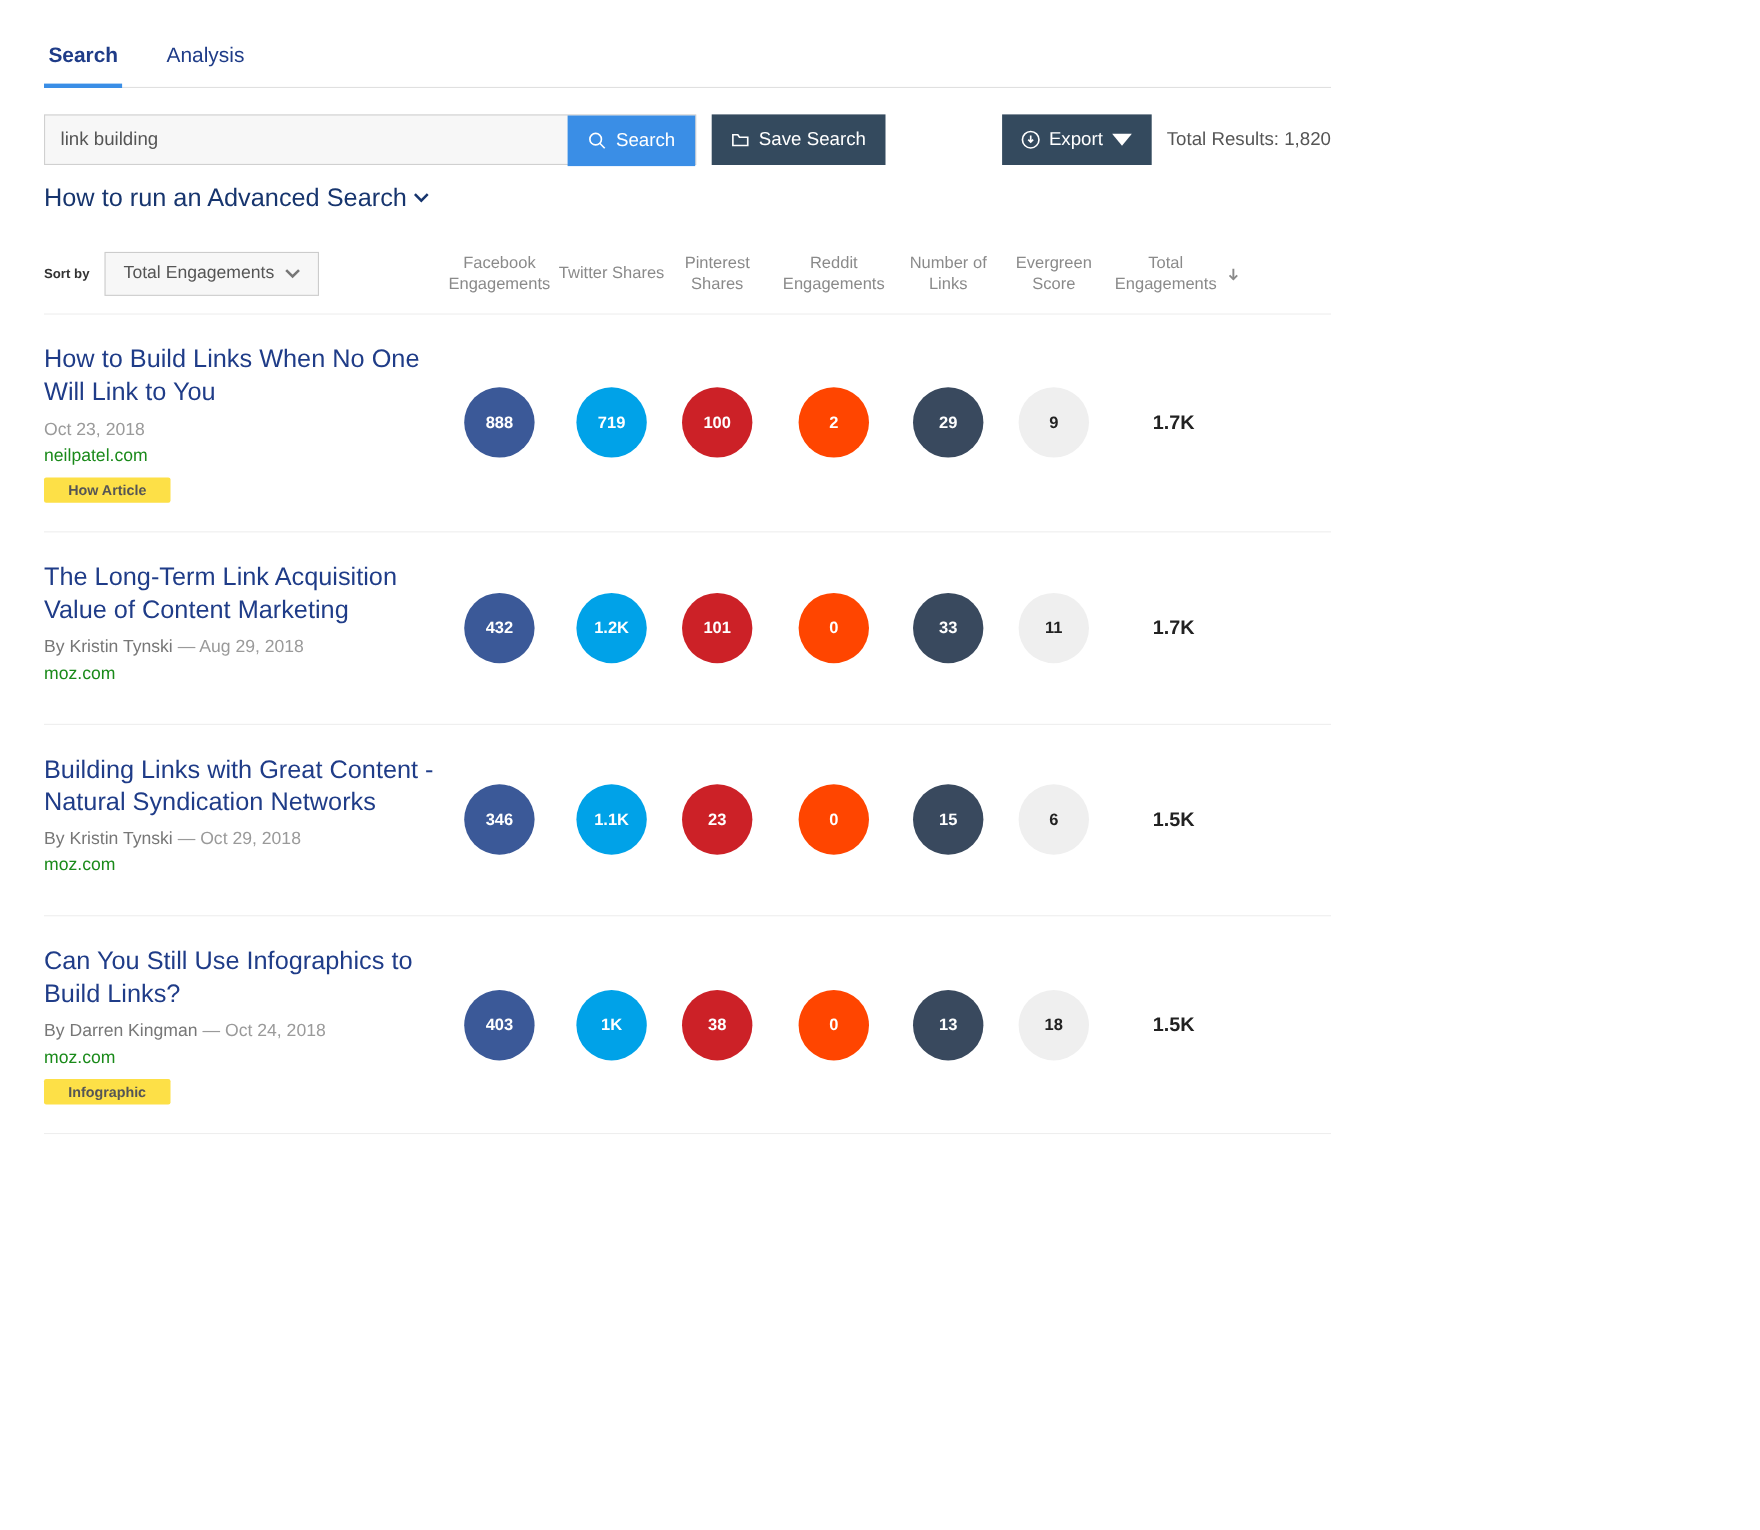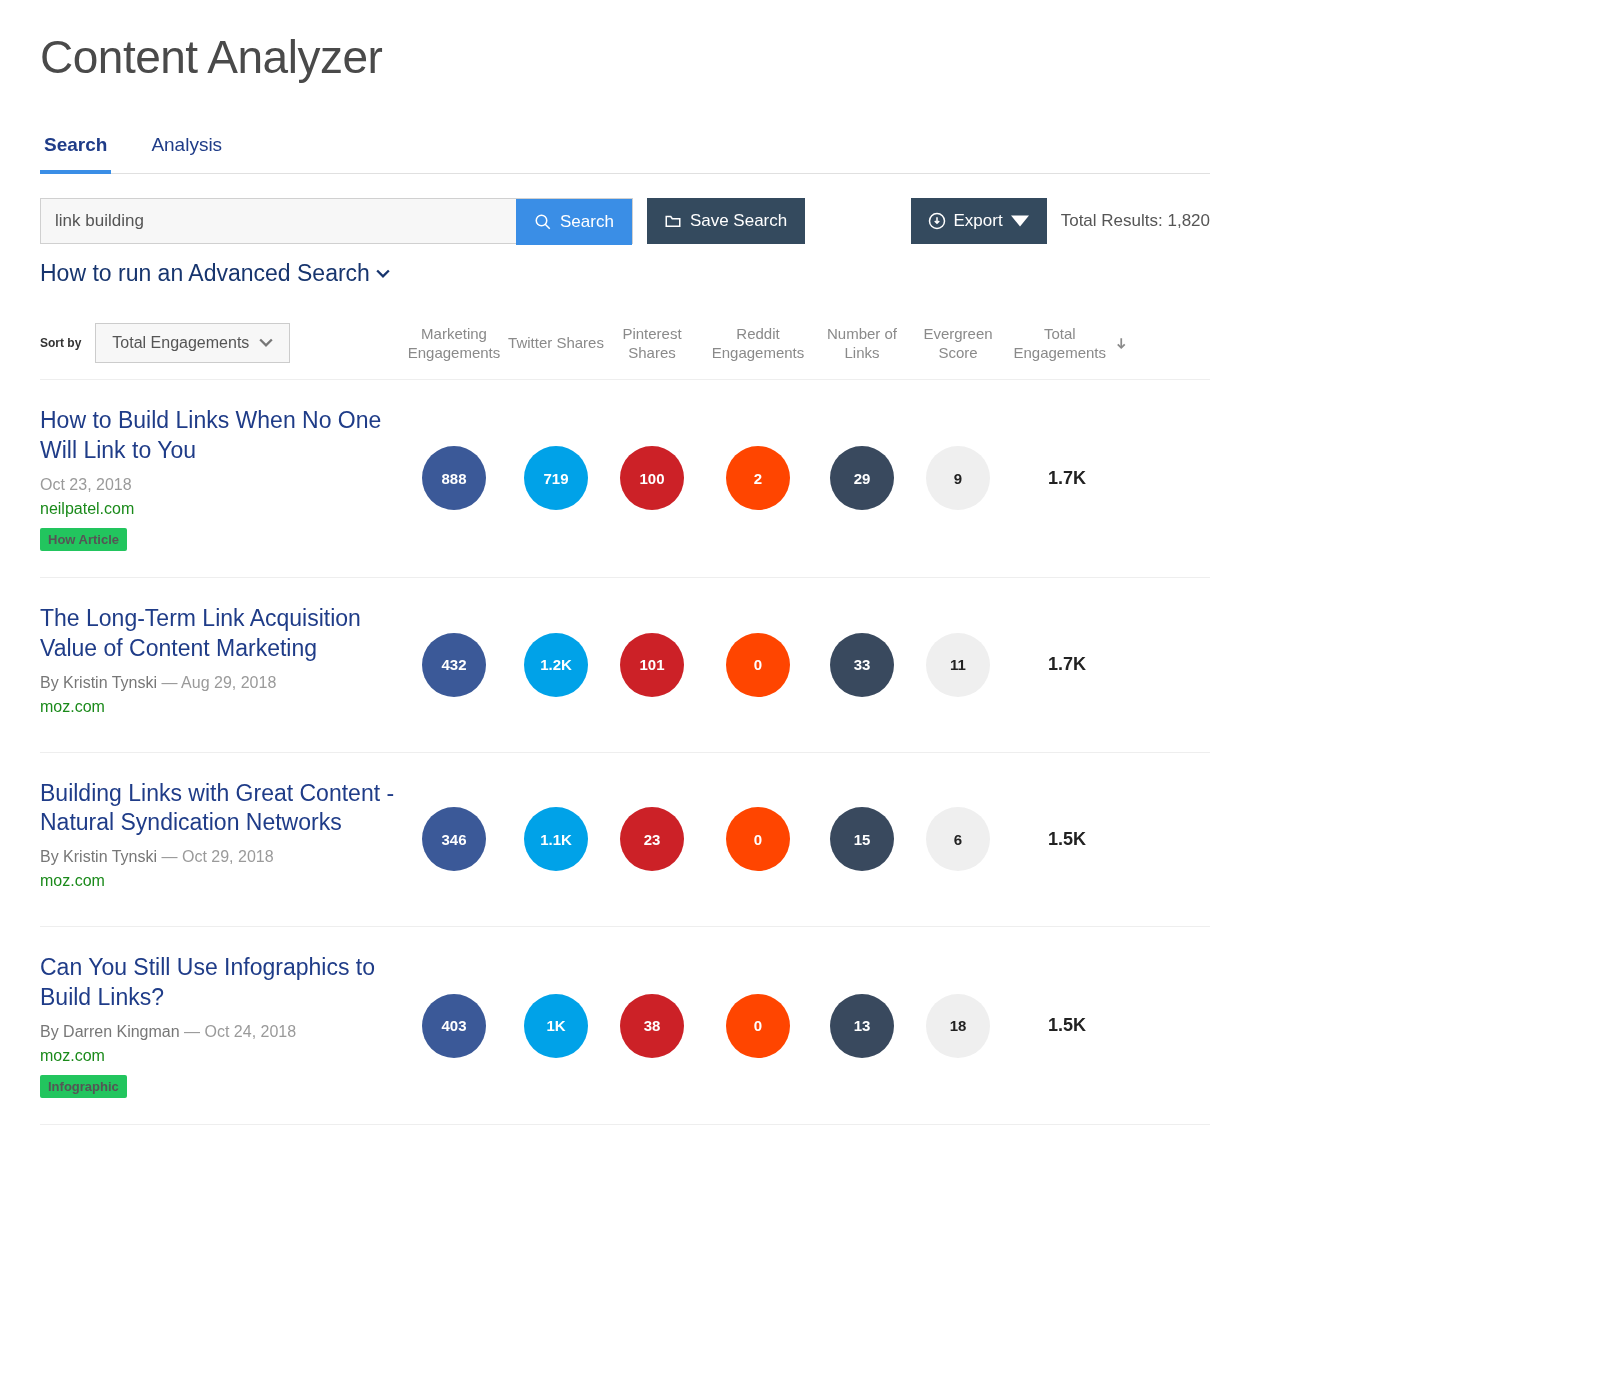--- a/index.html
+++ b/index.html
@@ -140,25 +140,25 @@
     margin-bottom: 6px;
   }
   .result-meta .by { color:#777;}
   .result-domain {
     font-size: 16px;
     color: #1a8a1a;
     margin-bottom: 10px;
   }
   .tag {
     display: inline-block;
-    background: #22c55e;
+    background: #fde047;
     color: #555;
     font-size: 13px;
     font-weight: 600;
-    padding: 4px 8px;
+    padding: 4px 22px;
     border-radius: 2px;
   }
   .bubble-wrap { display: flex; justify-content: center; }
   .bubble {
     width: 64px; height: 64px;
     border-radius: 50%;
     display: flex;
     align-items: center;
     justify-content: center;
     color: #fff;
@@ -177,21 +177,20 @@
     font-weight: 700;
     color: #222;
   }
   .chev { width: 14px; height: 14px; }
   .arrow-down { width: 13px; height: 13px; stroke:#8a8a8a;}
 </style>
 </head>
 <body>
 
 <div class="container">
-  <h1 class="page-title">Content Analyzer</h1>
 
   <div class="tabs">
     <div class="tab active">Search</div>
     <div class="tab">Analysis</div>
   </div>
 
   <div class="search-row">
     <div class="search-input-wrap">
       <input class="search-input" value="link building" style="">
       <button class="btn btn-search">
@@ -234,21 +233,21 @@
   <div class="header-row">
     <div class="sort-wrap">
       <span class="sort-label">Sort by</span>
       <div class="sort-select">
         <span>Total Engagements</span>
         <svg class="chev" viewBox="0 0 12 8" fill="none" stroke="#777" stroke-width="2">
             <path d="M1 1l5 5 5-5"></path>
           </svg>
       </div>
     </div>
-    <div class="col-head">Marketing Engagements</div>
+    <div class="col-head">Facebook Engagements</div>
     <div class="col-head">Twitter Shares</div>
     <div class="col-head">Pinterest Shares</div>
     <div class="col-head">Reddit Engagements</div>
     <div class="col-head">Number of Links</div>
     <div class="col-head">Evergreen Score</div>
     <div class="col-head sortable">
       <span>Total Engagements</span>
       <svg class="arrow-down" viewBox="0 0 12 14" fill="none" stroke-width="2">
           <line x1="6" y1="1" x2="6" y2="12"></line>
           <path d="M2 8l4 4 4-4"></path>

